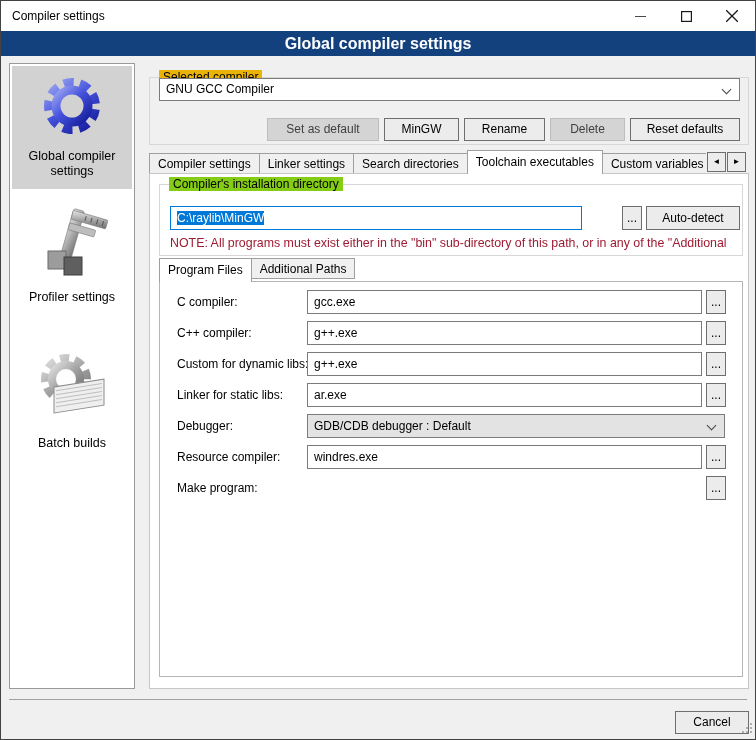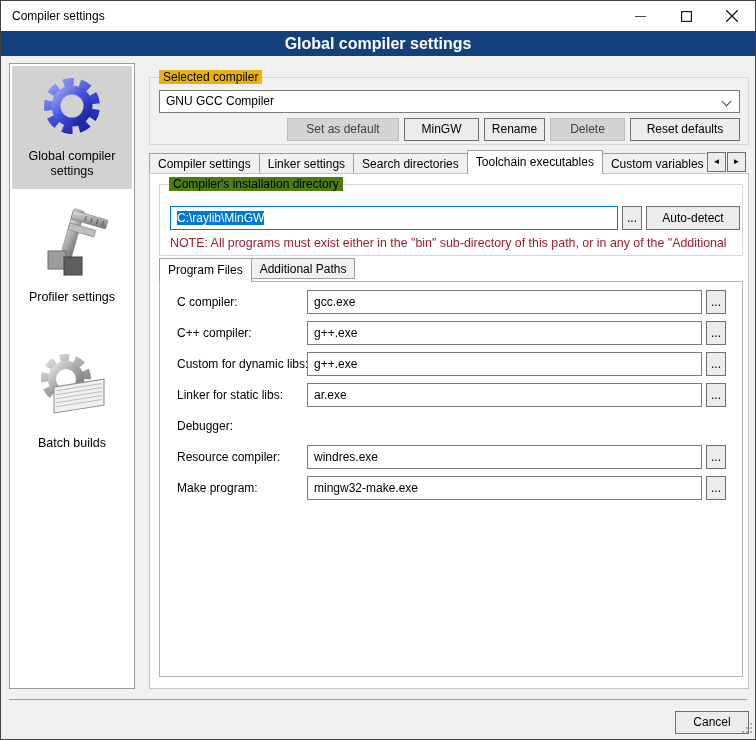--- a/index.html
+++ b/index.html
@@ -36,37 +36,37 @@
   .textbox{position:absolute;background:#fff;border:1px solid #7b7b7b;height:24px;
     line-height:22px;padding:0 6px;white-space:nowrap;overflow:hidden;}
   .combobox{position:absolute;background:#fff;border:1px solid #7b7b7b;height:23px;
     line-height:21px;padding:0 22px 0 6px;white-space:nowrap;overflow:hidden;}
   .combobox.gray{background:#e3e3e3;height:24px;line-height:22px;}
   .chev{position:absolute;right:9px;top:7px;width:7px;height:7px;
     border-right:1.4px solid #444;border-bottom:1.4px solid #444;transform:rotate(45deg);}
   
   .grp-compiler{left:148px;top:76px;width:600px;height:68px;}
   .grp-compiler>.gb-label{background:#eab308;}
-  .compiler-combo{left:9px;top:12px;width:581px;}
+  .compiler-combo{left:9px;top:0;width:581px;}
   .cbtn-row{position:absolute;left:9px;top:40px;width:581px;display:flex;justify-content:flex-end;gap:5px;}
   .cbtn-row .btn{height:23px;line-height:21px;}
   
   .tabs{position:absolute;left:148px;top:149px;width:557px;height:24px;display:flex;
     align-items:flex-end;overflow:hidden;}
   .tab{height:21px;line-height:20px;padding:0 8px;background:#f0f0f0;border:1px solid #9f9f9f;
     margin-right:-1px;white-space:nowrap;cursor:default;}
   .tab.active{height:24px;line-height:23px;background:#fff;border-bottom:none;position:relative;z-index:4;}
   .tabarrows{position:absolute;left:706px;top:151px;display:flex;gap:1px;z-index:5;}
   .tabarrows .btn{width:19px;height:20px;line-height:18px;font-size:8px;padding:0;}
   
   .tabpage{position:absolute;left:148px;top:172px;width:600px;height:516px;background:#fff;
     border:1px solid #c6c6c6;z-index:1;}
   .grp-dir{left:9px;top:10px;width:584px;height:72px;}
-  .grp-dir>.gb-label{background:#4d7c0f;}
-  .dir-input{left:10px;top:21px;width:448px;border:1px solid #0078d7;}
+  .grp-dir>.gb-label{background:#84cc16;}
+  .dir-input{left:10px;top:21px;width:412px;border:1px solid #0078d7;}
   .dir-input .sel{background:#0078d7;color:#fff;}
   .dir-browse{position:absolute;left:462px;top:21px;width:20px;height:24px;line-height:22px;}
   .autodetect{position:absolute;left:486px;top:21px;width:94px;height:24px;line-height:22px;}
   .note{position:absolute;left:10px;top:51px;width:570px;white-space:nowrap;overflow:hidden;
     color:#9e1b32;font-size:12.4px;}
   
   .subtabs{position:absolute;left:9px;top:84px;height:24px;display:flex;align-items:flex-start;}
   .panel{position:absolute;left:9px;top:107px;width:584px;height:396px;background:#fff;
     border:1px solid #b5b5b5;}
   .frow{position:absolute;left:17px;width:550px;height:24px;}
@@ -186,21 +186,21 @@
 
   <div class="groupbox grp-compiler">
     <span class="gb-label">Selected compiler</span>
     <div class="combobox compiler-combo">
       <span>GNU GCC Compiler</span>
       <span class="chev"></span>
     </div>
     <div class="cbtn-row">
       <span class="btn disabled" style="width:112px">Set as default</span>
       <span class="btn" style="width:75px">MinGW</span>
-      <span class="btn" style="width:61px">Rename</span>
+      <span class="btn" style="width:81px">Rename</span>
       <span class="btn disabled" style="width:75px">Delete</span>
       <span class="btn" style="width:110px">Reset defaults</span>
     </div>
   </div>
 
   <div class="tabs">
     <span class="tab">Compiler settings</span>
     <span class="tab">Linker settings</span>
     <span class="tab">Search directories</span>
     <span class="tab active">Toolchain executables</span>
@@ -245,29 +245,32 @@
         <div class="textbox fvalue"><span>g++.exe</span></div>
         <span class="btn fbrowse">...</span>
       </div>
       <div class="frow" id="r3">
         <span class="flabel">Linker for static libs:</span>
         <div class="textbox fvalue"><span>ar.exe</span></div>
         <span class="btn fbrowse">...</span>
       </div>
       <div class="frow" id="r4">
         <span class="flabel">Debugger:</span>
+        <div class="combobox gray fselect">
+          <span>GDB/CDB debugger : Default</span>
+          <span class="chev"></span>
+        </div>
       </div>
       <div class="frow" id="r5">
         <span class="flabel">Resource compiler:</span>
         <div class="textbox fvalue"><span>windres.exe</span></div>
         <span class="btn fbrowse">...</span>
       </div>
       <div class="frow" id="r6">
         <span class="flabel">Make program:</span>
-        <div class="textbox fvalue"><span>mingw32-make.exe</span></div>
         <span class="btn fbrowse">...</span>
       </div>
     </div>
   </div>
 
   <div class="sep"></div>
   <span class="btn ok-btn">OK</span>
   <span class="btn cancel-btn">Cancel</span>
   <span class="grip">
     <svg width="12" height="12">

